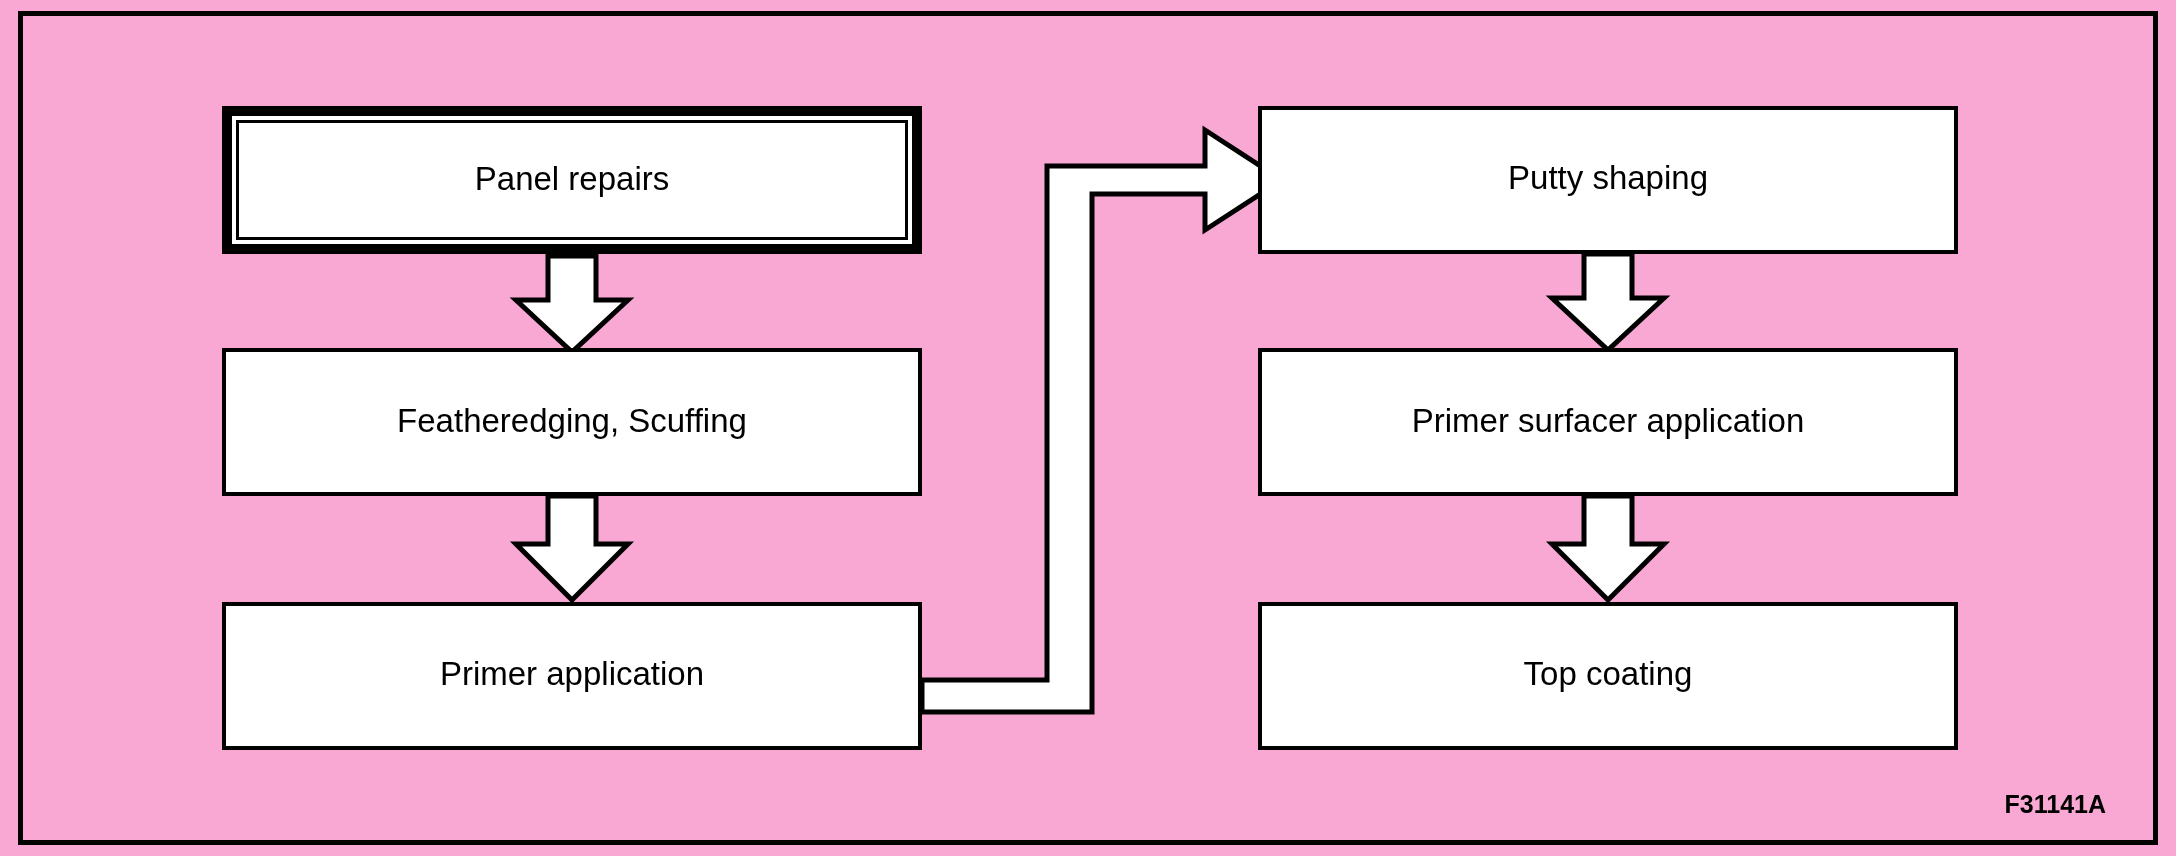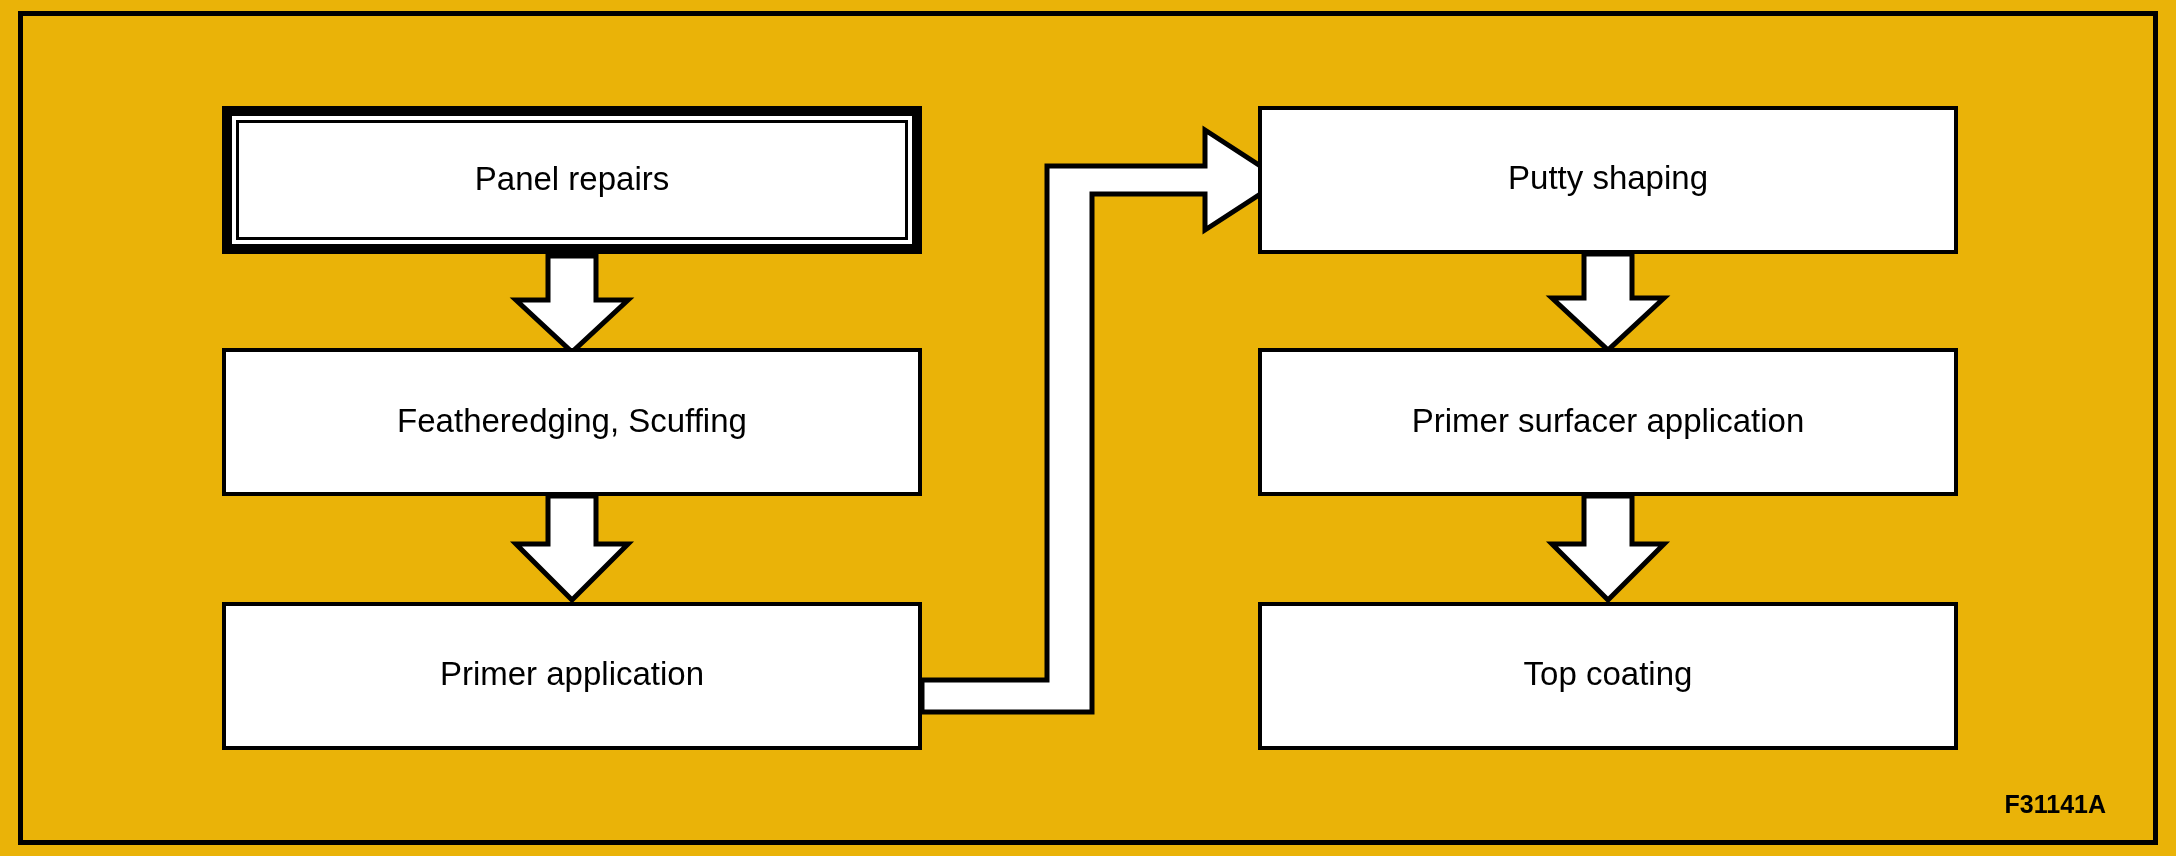--- a/index.html
+++ b/index.html
@@ -7,21 +7,21 @@
     padding: 0;
     background: #ffffff;
   }
   body {
     font-family: "Liberation Sans", sans-serif;
   }
   #diagram-root {
     position: relative;
     width: 2176px;
     height: 856px;
-    background: #eab308;
+    background: #f9a8d4;
     overflow: hidden;
   }
   svg.canvas {
     position: absolute;
     top: 0;
     left: 0;
     width: 2176px;
     height: 856px;
     display: block;
   }

